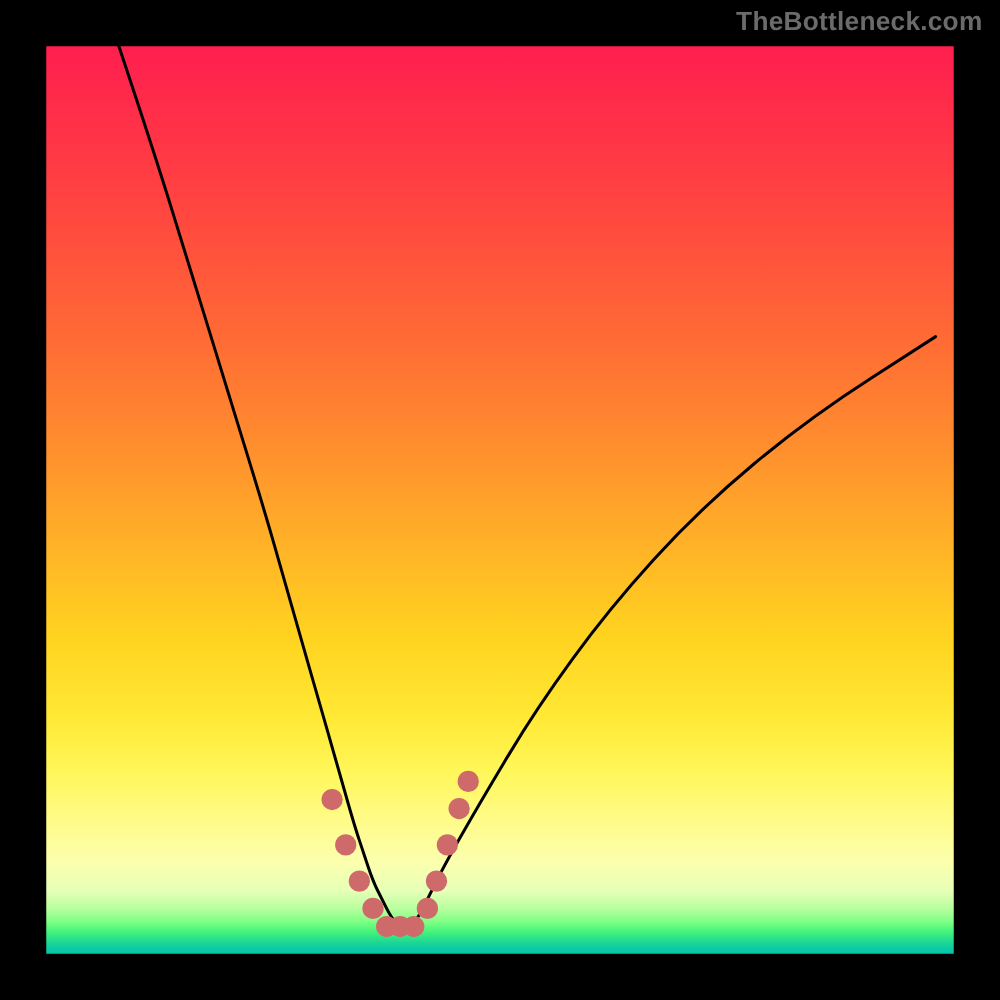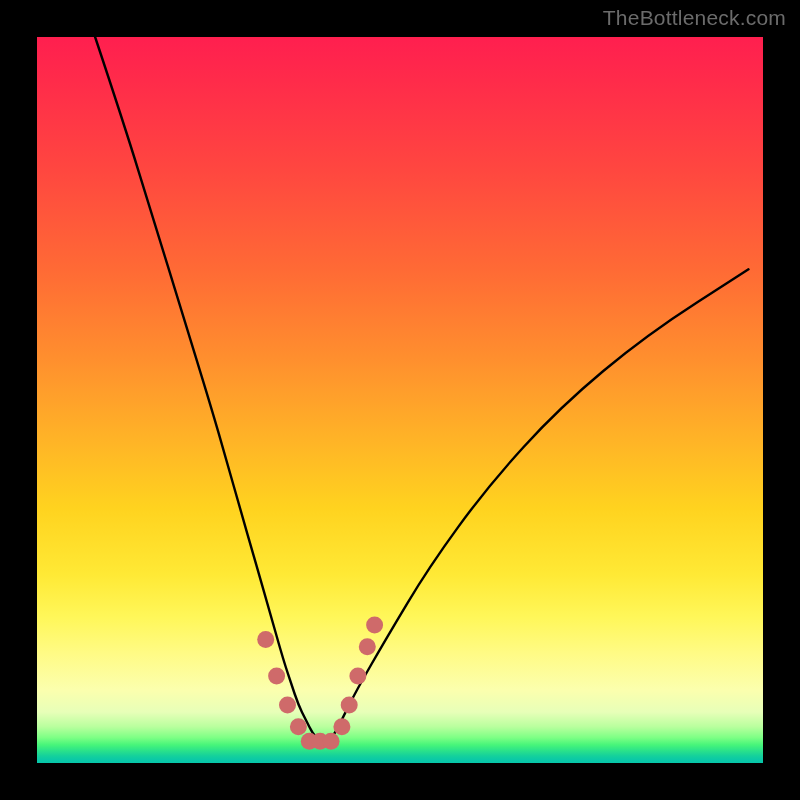--- a/index.html
+++ b/index.html
@@ -48,21 +48,21 @@
       #0bc9a6 99.5%,
       #07c6aa 100%
     );
   }
   .watermark {
     position: absolute;
     top: 6px;
     right: 14px;
     color: #6b6b6b;
     font-size: 21px;
-    font-weight: 400;
+    font-weight: 700;
     letter-spacing: 0.2px;
     user-select: none;
   }
   svg.curve {
     position: absolute;
     left: 0;
     top: 0;
     width: 726px;
     height: 726px;
     overflow: visible;

